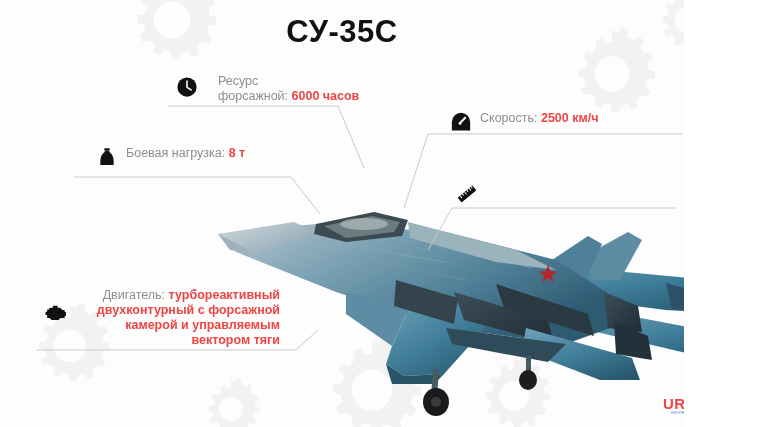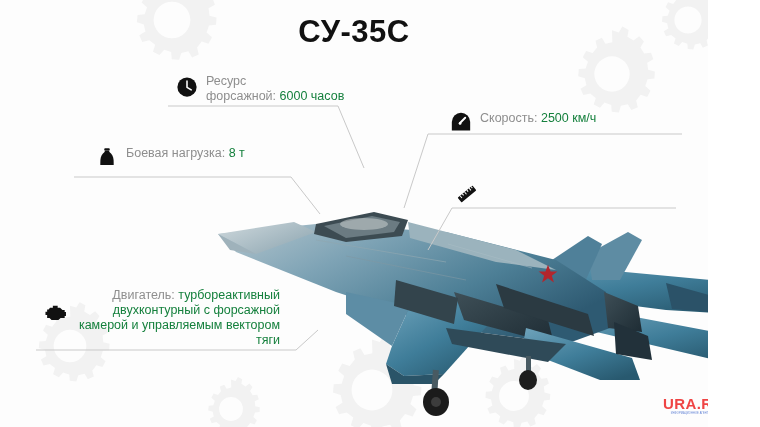--- a/index.html
+++ b/index.html
@@ -8,21 +8,20 @@
     padding: 0;
     background: #ffffff;
   }
   #stage {
     position: relative;
     width: 684px;
     height: 427px;
     overflow: hidden;
     background: #fdfdfd;
     font-family: "Liberation Sans", "DejaVu Sans", sans-serif;
-    padding-left: 24px;
     -webkit-font-smoothing: antialiased;
   }
 
   
   .bg-layer {
     position: absolute;
     inset: 0;
     z-index: 0;
     pointer-events: none;
   }
@@ -84,27 +83,27 @@
   }
   .callout .ico svg { display: block; }
   .callout .txt {
     font-size: 12.5px;
     line-height: 15px;
     color: #8e8e8e;
     white-space: nowrap;
   }
   .callout .txt.wrap { white-space: normal; width: 206px; }
   .callout .val {
-    color: #15803d;
-    font-weight: normal;
+    color: #ef4444;
+    font-weight: bold;
     margin-top: 16px;
   }
 
   
-  #co-resource { left: 176px; top: 74px; }
+  #co-resource { left: 176px; top: 74px; gap: 12px; }
   #co-resource .ico { margin-top: 2px; }
   #co-payload  { left: 96px;  top: 146px; }
   #co-speed    { left: 450px; top: 111px; }
   #co-range    { left: 456px; top: 183px; }
   #co-engine   { left: 44px;  top: 288px; text-align: right; }
   #co-engine .ico { margin-top: 14px; }
 
   
   .logo {
     position: absolute;

